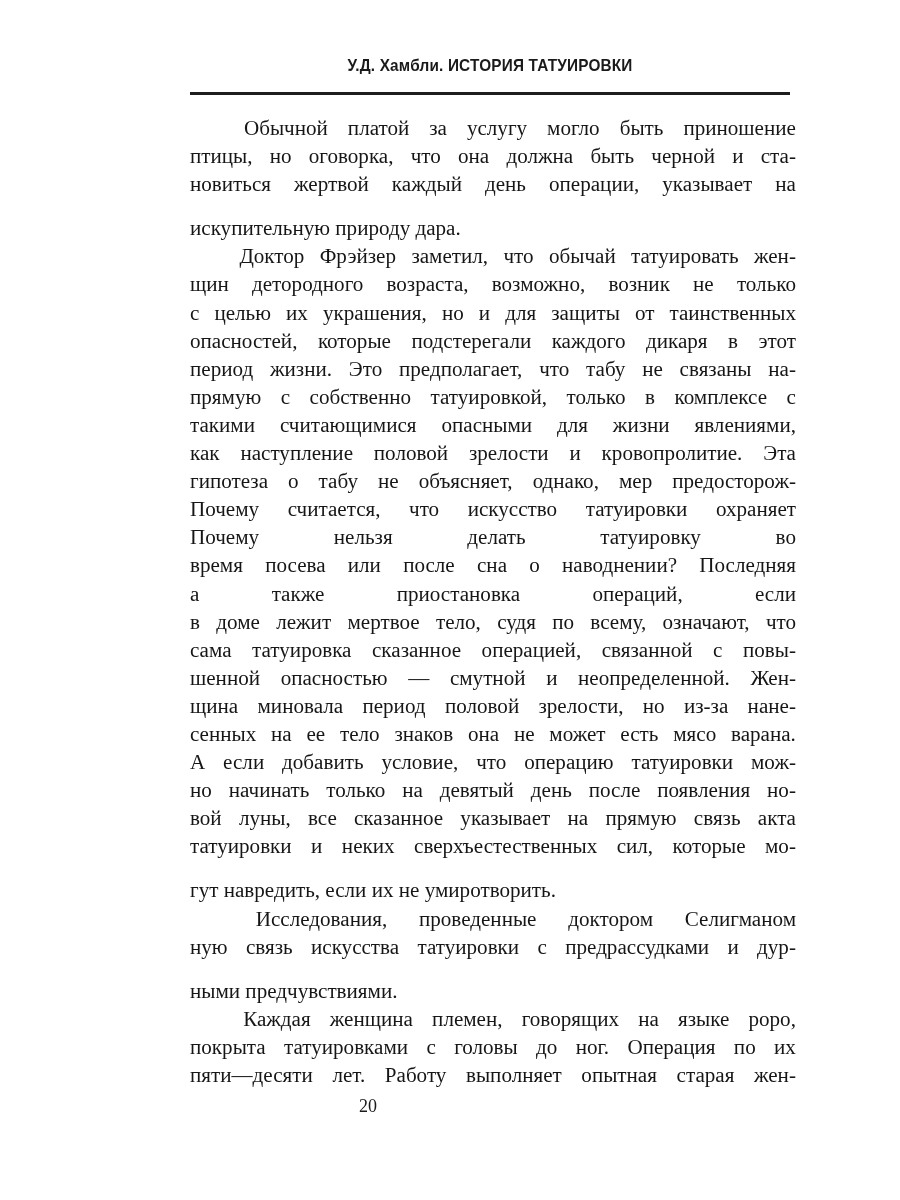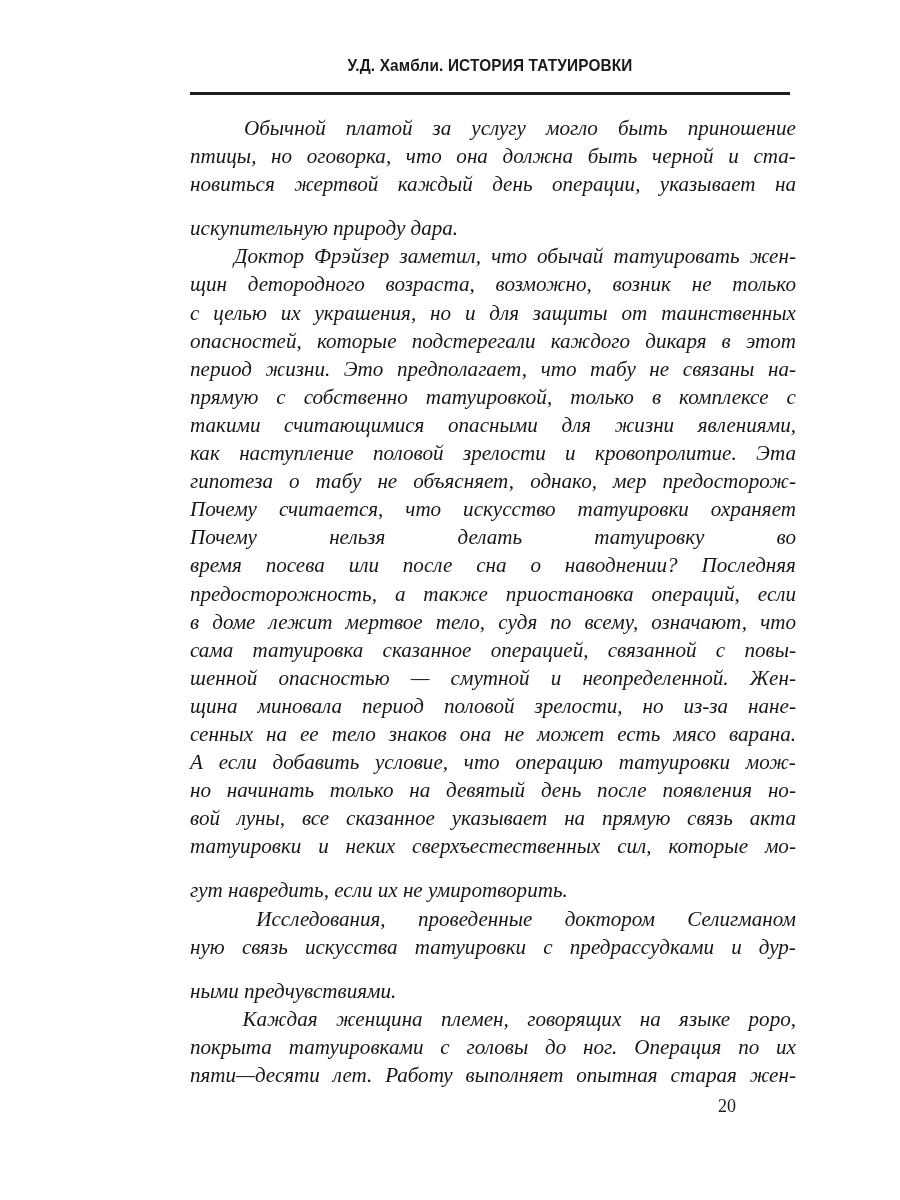--- a/index.html
+++ b/index.html
@@ -56,21 +56,20 @@
     left: 190px;
     top: 114px;
     width: 606px;
   }
 
   
   .lines {
     margin: 0;
     font-size: 21.1px;
     line-height: 28.1px;
-    font-style: italic;
   }
   .lines .ln {
     display: flex;
     justify-content: space-between;
     white-space: nowrap;
   }
   .lines .ln.nojust {
     display: block;
     justify-content: flex-start;
     margin-top: 16px;
@@ -87,21 +86,21 @@
     width: 34px;
     flex: 0 0 34px;
   }
 
   
   .folio {
     position: absolute;
     left: 0;
     top: 1096px;
     width: 736px;
-    text-align: right;
+    text-align: center;
     font-family: "Liberation Serif", "DejaVu Serif", serif;
     font-size: 18px;
     color: #1a1a1a;
   }
 </style>
 </head>
 <body>
 
 <div class="page">
 
@@ -250,21 +249,20 @@
           <span>время</span>
           <span>посева</span>
           <span>или</span>
           <span>после</span>
           <span>сна</span>
           <span>о</span>
           <span>наводнении?</span>
           <span>Последняя</span>
         </div>
         <div class="ln">
-          <span>предосторожность,</span>
           <span>а</span>
           <span>также</span>
           <span>приостановка</span>
           <span>операций,</span>
           <span>если</span>
         </div>
         <div class="ln">
           <span>в</span>
           <span>доме</span>
           <span>лежит</span>

